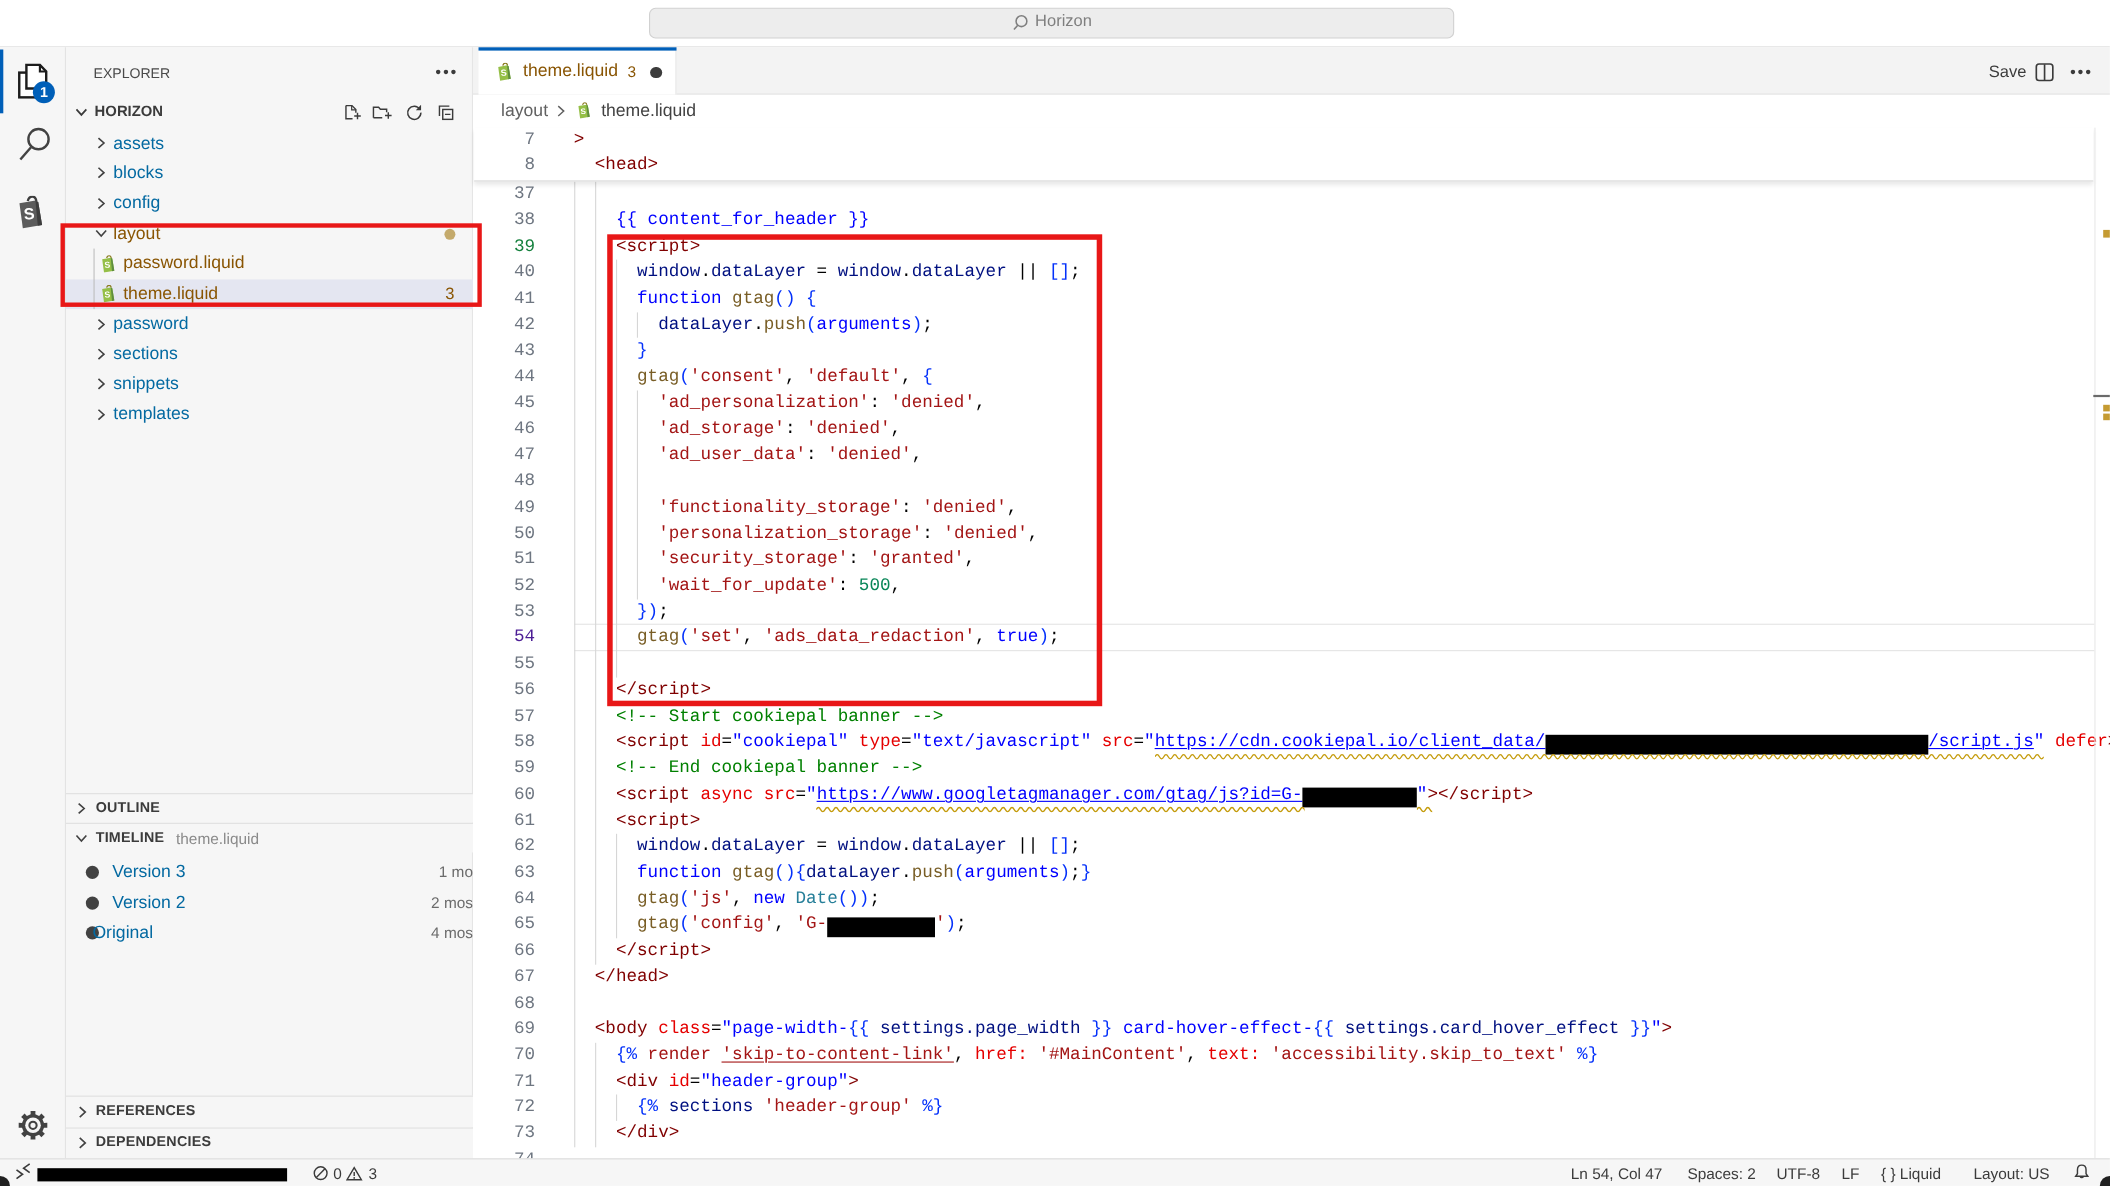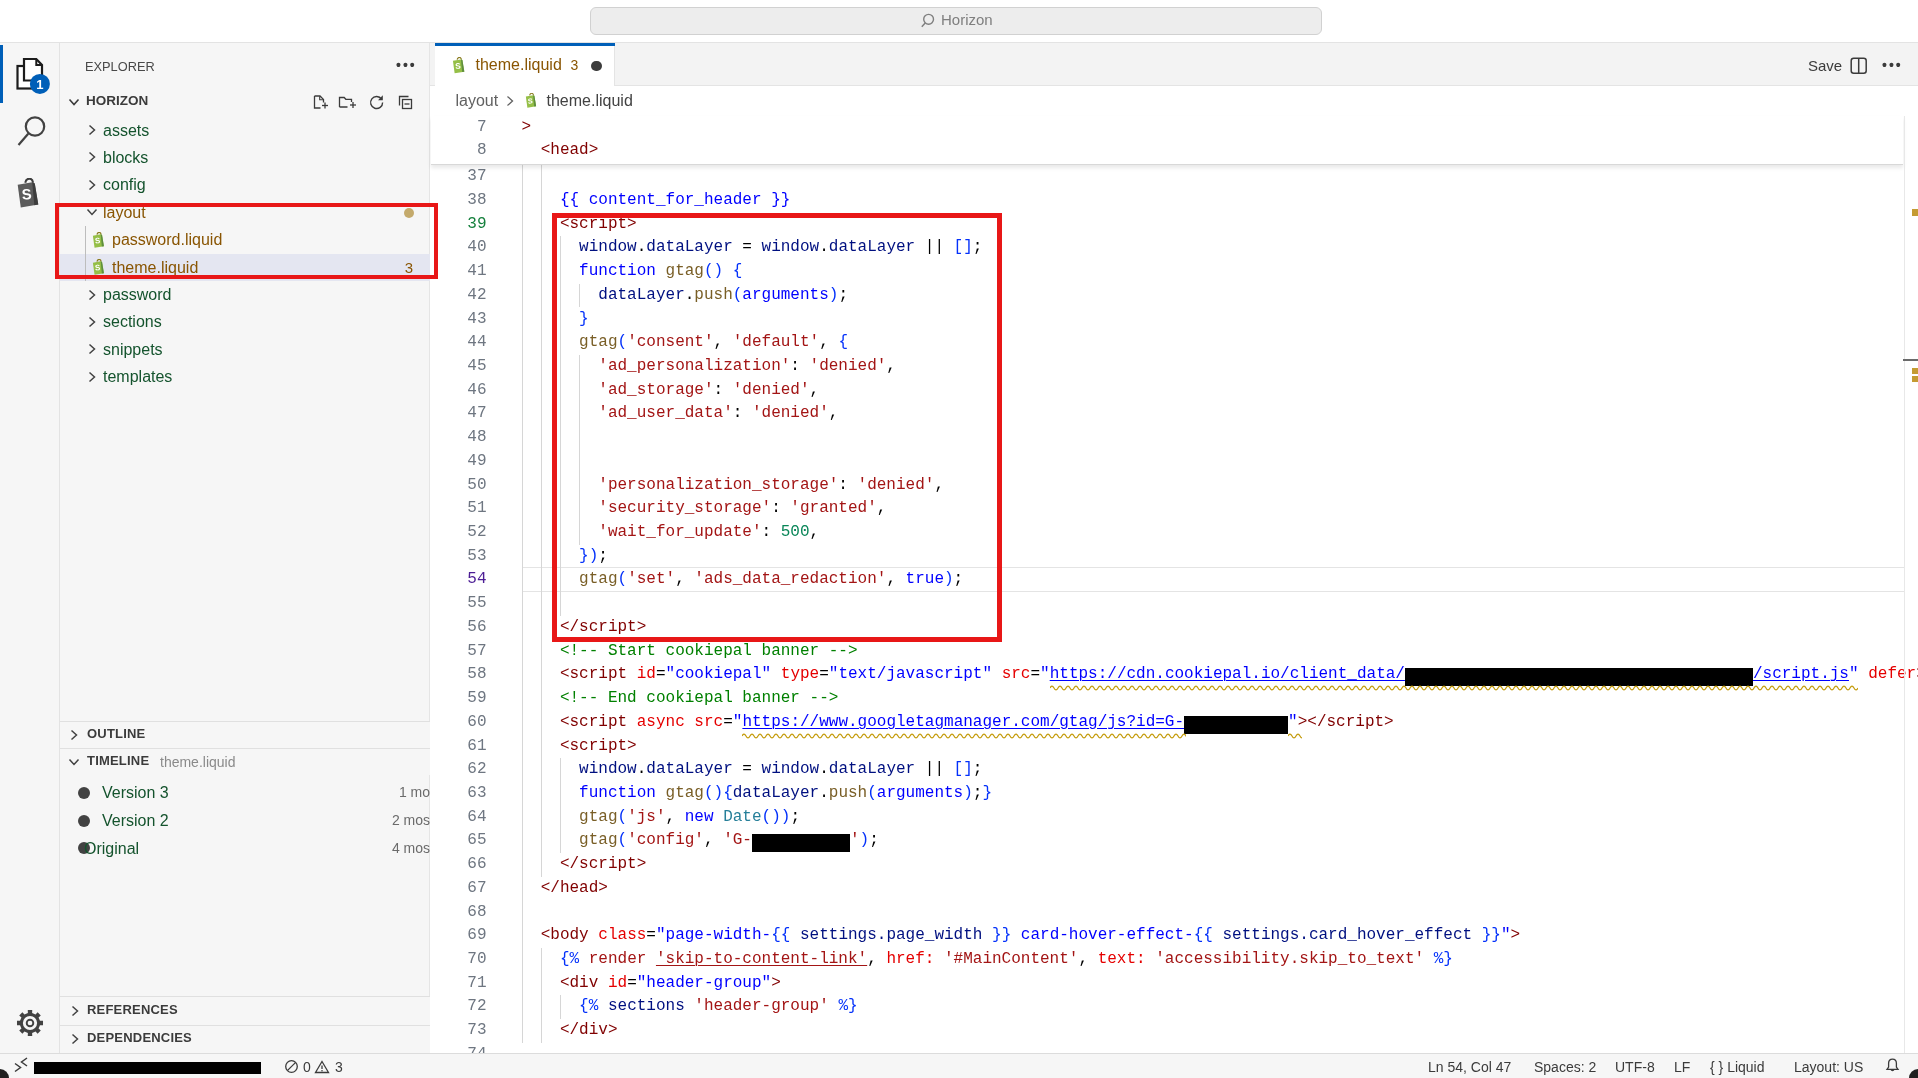--- a/index.html
+++ b/index.html
@@ -10,21 +10,21 @@
 .k{color:#0431fa}.y{color:#267f99}
 .u{text-decoration:underline;text-underline-offset:2px;text-decoration-thickness:1px}
 .cl{position:absolute;left:430px;width:1488px;height:23.72px;
   font:16px "Liberation Mono",monospace;line-height:23.72px;color:#000}
 .cl .num{position:absolute;left:0;width:56.5px;text-align:right;color:#6e7681}
 .cl .code{position:absolute;left:91.5px;white-space:pre}
 .redct{display:inline-block;background:#000;height:18px;vertical-align:-8px}
 .guide{position:absolute;width:1px;background:#d6d6d6}
 .sect{position:absolute;left:60px;width:370px;border-top:1px solid #e0e0e0;background:#f6f6f6}
 .stit{position:absolute;left:87px;top:5px;font:bold 13px "Liberation Sans";color:#3b3b3b;letter-spacing:.2px}
-.trow{position:absolute;left:60px;width:370px;height:27.4px;font:16px "Liberation Sans";color:#14532d;line-height:27.4px}
+.trow{position:absolute;left:60px;width:370px;height:27.4px;font:16px "Liberation Sans";color:#0369a1;line-height:27.4px}
 .gold{color:#895503}
 .dots3{letter-spacing:2px;font:bold 14px "Liberation Sans";color:#3b3b3b}
 </style></head><body>
 <div class="abs" style="left:0;top:0;width:1918px;height:43px;background:#ffffff;border-bottom:1px solid #e3e3e3"></div>
 <div class="abs" style="left:590px;top:7px;width:732px;height:27.5px;background:#ededed;border:1px solid #d1d1d1;border-radius:6px"></div>
 <svg class="abs" style="left:920px;top:13px" width="16" height="16" viewBox="0 0 16 16">
     <circle cx="8.6" cy="6.3" r="4.9" fill="none" stroke="#7f7f7f" stroke-width="1.4"></circle>
     <line x1="5.2" y1="10" x2="1.8" y2="13.8" stroke="#7f7f7f" stroke-width="1.4"></line>
   </svg>
 <div class="abs" style="left:941px;top:10.5px;font:15px 'Liberation Sans';color:#7f7f7f">Horizon</div>
@@ -266,20 +266,21 @@
   </div>
 <div class="cl" style="top:402.4px">
     <span class="num" style="color:#6e7681">47</span>
     <span class="code">        <span class="s">'ad_user_data'</span>: <span class="s">'denied'</span>,</span>
   </div>
 <div class="cl" style="top:426.1px">
     <span class="num" style="color:#6e7681">48</span>
   </div>
 <div class="cl" style="top:449.8px">
     <span class="num" style="color:#6e7681">49</span>
+    <span class="code">        <span class="s">'functionality_storage'</span>: <span class="s">'denied'</span>,</span>
   </div>
 <div class="cl" style="top:473.6px">
     <span class="num" style="color:#6e7681">50</span>
     <span class="code">        <span class="s">'personalization_storage'</span>: <span class="s">'denied'</span>,</span>
   </div>
 <div class="cl" style="top:497.3px">
     <span class="num" style="color:#6e7681">51</span>
     <span class="code">        <span class="s">'security_storage'</span>: <span class="s">'granted'</span>,</span>
   </div>
 <div class="cl" style="top:521.0px">

